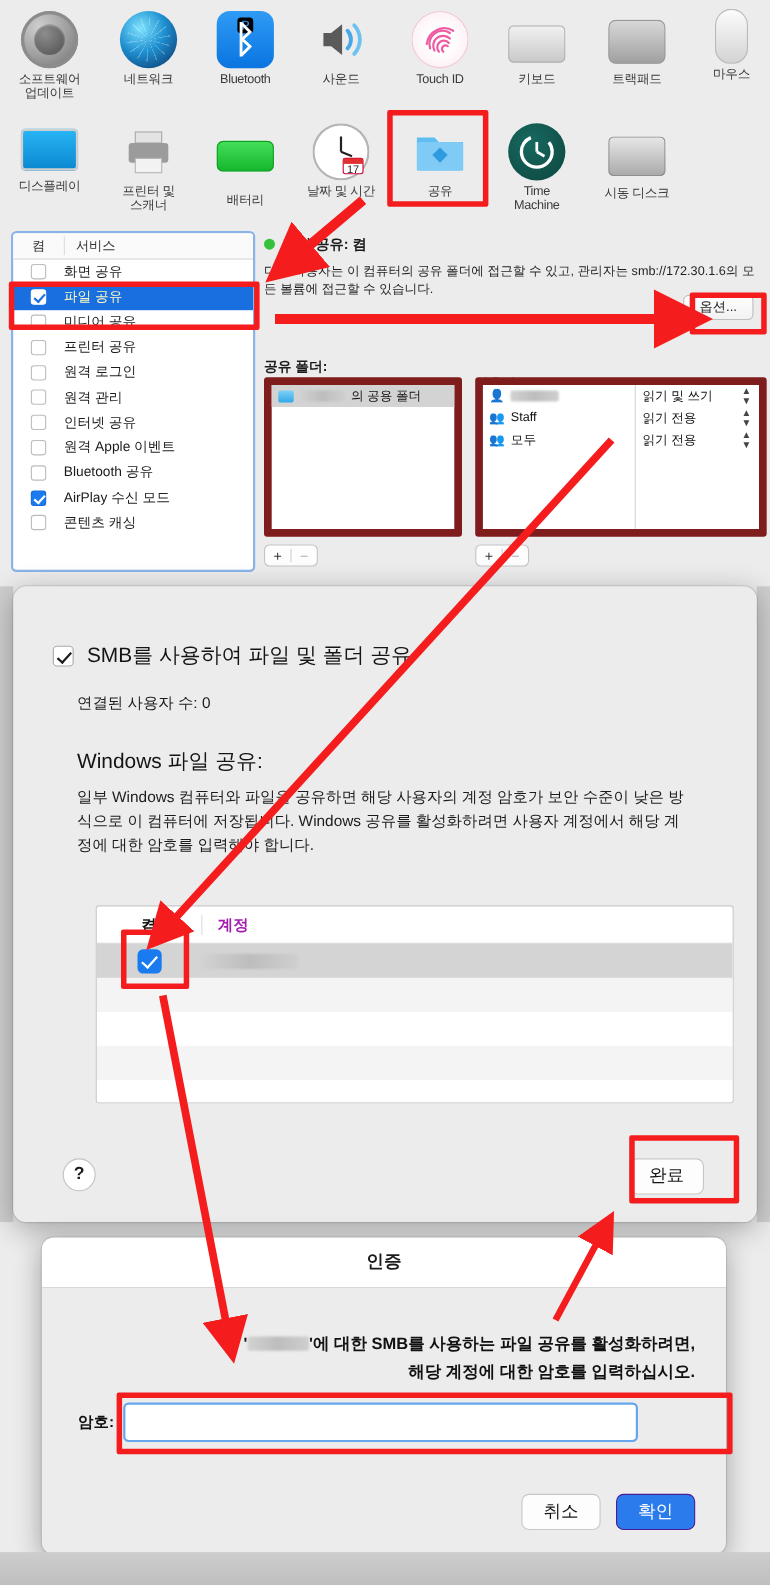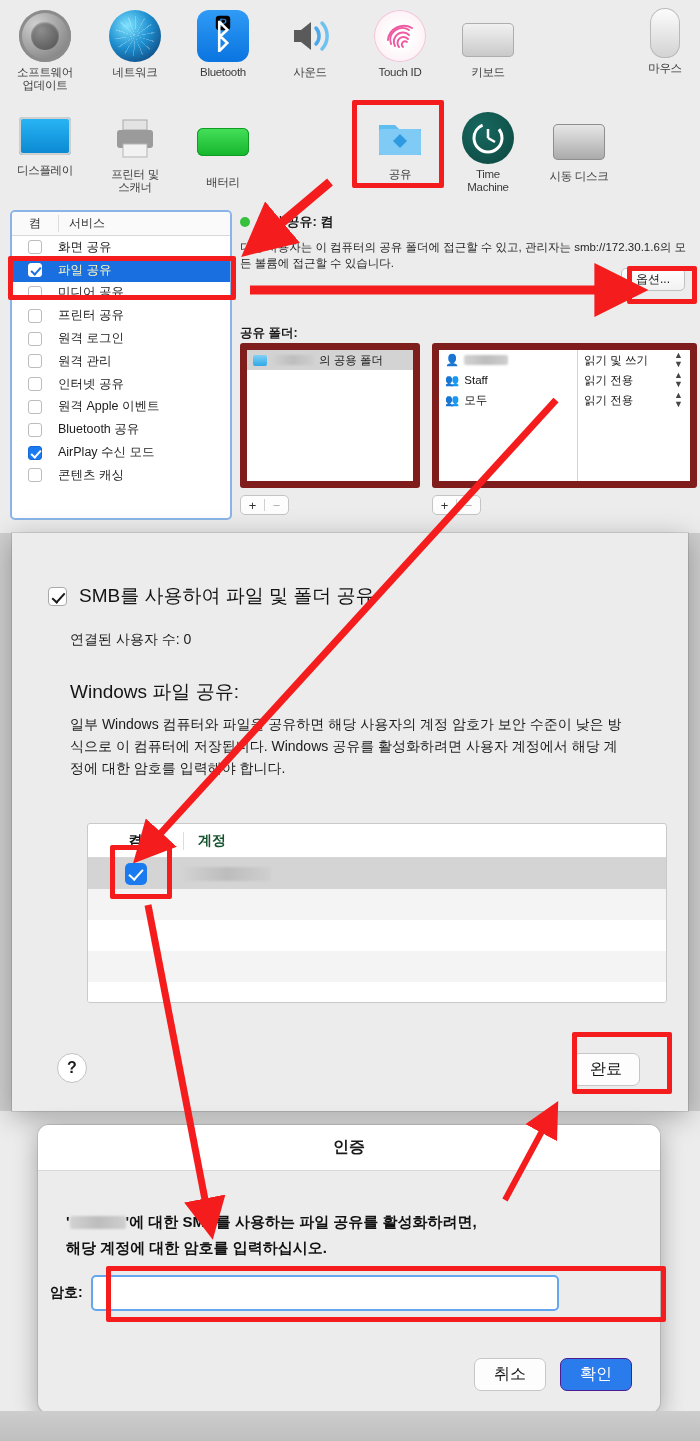--- a/index.html
+++ b/index.html
@@ -107,36 +107,36 @@
   .plusminus { position:absolute; height:20px; border-radius:5px; background:#fdfdfd;
       border:1px solid #c4c4c4; display:flex; align-items:center; font-size:13px; color:#333; }
   .pm-cell { width:23px; text-align:center; }
   .pm-div { width:1px; height:12px; background:#d0d0d0; }
   .redacted { display:inline-block; height:10px; border-radius:2px;
       background: linear-gradient(90deg,#d2d2d2,#bdbdbd,#cfcfcf); filter: blur(1.2px); }
 
   
   .smb-sheet {
     position:absolute; left:12px; top:533px; width:676px; height:578px;
-    background:#ececec; border-radius:0;
+    background:#ececec; border-radius:12px;
     box-shadow: 0 6px 26px rgba(0,0,0,.30), 0 0 0 1px rgba(0,0,0,.10);
   }
   .smb-title { display:flex; align-items:center; gap:12px; margin:50px 0 0 36px; }
   .big-cbx { width:19px; height:19px; border-radius:4px; background:#fff; border:1px solid #a9a9a9; position:relative;}
   .big-cbx.on::after { content:""; position:absolute; left:6px; top:2px; width:5px; height:11px;
       border:solid #1b1b1b; border-width:0 2.3px 2.3px 0; transform:rotate(42deg); }
   .smb-title span { font-size:19px; color:#141414; }
   .smb-conn { margin:22px 0 0 58px; font-size:14px; color:#1b1b1b; }
   .smb-h2 { margin:30px 0 0 58px; font-size:19px; color:#141414; }
   .smb-p { margin:8px 58px 0 58px; font-size:14px; line-height:22px; color:#1b1b1b; }
   .acct-table { position:absolute; left:75px; top:290px; width:580px; height:180px;
       background:#fff; border:1px solid #c9c9c9; border-radius:3px; overflow:hidden; }
   .acct-head { display:flex; height:34px; align-items:center; border-bottom:1px solid #d6d6d6; }
   .acct-head .h1 { width:95px; text-align:center; font-size:14px; font-weight:700; color:#141414; }
-  .acct-head .h2 { flex:1; padding-left:14px; border-left:1px solid #dcdcdc; font-size:14px; font-weight:700; color:#14532d;}
+  .acct-head .h2 { flex:1; padding-left:14px; border-left:1px solid #dcdcdc; font-size:14px; font-weight:700; color:#a21caf;}
   .acct-row { display:flex; height:31px; align-items:center; }
   .acct-row.z0 { background:#d4d4d4; }
   .acct-row.z1 { background:#f4f4f4; }
   .acct-row.z2 { background:#ffffff; }
   .acct-cb { width:95px; display:flex; justify-content:center; }
   .acct-cb .cb2 { width:22px; height:22px; border-radius:5px; background:#1a7bf0; position:relative; }
   .acct-cb .cb2::after{ content:""; position:absolute; left:7px; top:3px; width:6px; height:12px;
       border:solid #fff; border-width:0 2.6px 2.6px 0; transform:rotate(42deg); }
   .help-btn { position:absolute; left:45px; bottom:28px; width:30px; height:30px; border-radius:50%;
       background:#fff; border:1px solid #c3c3c3; display:flex; align-items:center; justify-content:center;
@@ -144,22 +144,22 @@
   .done-btn { position:absolute; right:48px; bottom:25px; width:68px; height:33px; border-radius:7px;
       background:#fdfdfd; border:1px solid #c7c7c7; display:flex; align-items:center; justify-content:center;
       font-size:16px; color:#141414; }
 
   
   .auth-dlg { position:absolute; left:38px; top:1125px; width:622px; height:288px;
       background:#ececec; border-radius:11px;
       box-shadow: 0 6px 24px rgba(0,0,0,.32), 0 0 0 1px rgba(0,0,0,.10); overflow:hidden; }
   .auth-bar { height:46px; background:#fff; border-bottom:1px solid #d8d8d8;
       display:flex; align-items:center; justify-content:center; font-size:16px; font-weight:700; color:#1b1b1b; }
-  .auth-msg { margin:38px 28px 0 28px; font-size:15px; font-weight:700; line-height:26px; color:#111; }
-  .pw-row { display:flex; align-items:center; gap:8px; margin:14px 0 0 12px; }
+  .auth-msg { margin:38px 28px 0 28px; font-size:15px; font-weight:700; line-height:26px; color:#111;text-align:right; }
+  .pw-row { display:flex; align-items:center; gap:8px; margin:14px 0 0 33px; }
   .pw-label { font-size:14px; font-weight:700; color:#111; }
   .pw-field { width:468px; height:36px; background:#fff; border:2px solid #66a6ee; border-radius:5px; }
   .btn-row { position:absolute; right:28px; bottom:22px; display:flex; gap:14px; }
   .btn { height:33px; border-radius:7px; display:flex; align-items:center; justify-content:center;
       font-size:16px; padding:11px 19px; }
   .btn.grey { background:#fdfdfd; border:1px solid #c7c7c7; color:#141414; }
   .btn.blue { background:#2a7bec; color:#fff; border:1px solid #4c1d95; }
 
   
   .redbox { position:absolute; border:5px solid #f41c1c; border-radius:2px; pointer-events:none; }
@@ -216,20 +216,24 @@
             <path d="M14 30a16 16 0 0124-12"></path>
           </g>
         </svg>
       </div>
       <div class="icon-label">Touch ID</div>
     </div>
     <div class="icon-cell" style="left:443px; top:14px;">
       <div class="icon-art ic-keyboard" style="height:34px;margin-top:9px;"></div>
       <div class="icon-label" style="margin-top:9px;">키보드</div>
     </div>
+    <div class="icon-cell" style="left:534px; top:12px;">
+      <div class="icon-art ic-trackpad" style="height:40px;margin-top:6px;"></div>
+      <div class="icon-label" style="margin-top:8px;">트랙패드</div>
+    </div>
     <div class="icon-cell" style="left:620px; top:8px;">
       <div class="ic-mouse"></div>
       <div class="icon-label">마우스</div>
     </div>
 
     <div class="icon-cell" style="left:0px;  top:112px;text-align:center;">
       <div class="icon-art ic-display" style="height:38px;margin-top:5px;"></div>
       <div class="icon-label" style="margin-top:9px;">디스플레이</div>
     </div>
     <div class="icon-cell" style="left:90px; top:112px;">
@@ -240,20 +244,32 @@
           <rect x="14" y="32" width="24" height="13" fill="#f2f2f2" stroke="#b5b5b5"></rect>
         </svg>
       </div>
       <div class="icon-label" style="white-space:pre-line;">프린터 및
 스캐너</div>
     </div>
     <div class="icon-cell" style="left:178px; top:118px;">
       <div class="icon-art ic-battery" style="height:28px;margin-top:10px;"></div>
       <div class="icon-label" style="margin-top:20px;">배터리</div>
     </div>
+    <div class="icon-cell" style="left:265px; top:112px;">
+      <div class="icon-art ic-clock">
+        <svg width="52" height="52" viewBox="0 0 52 52" style="position:absolute;inset:0;">
+          <line x1="26" y1="26" x2="26" y2="12" stroke="#222" stroke-width="2"></line>
+          <line x1="26" y1="26" x2="36" y2="30" stroke="#222" stroke-width="2"></line>
+          <rect x="28" y="32" width="18" height="14" rx="2" fill="#fff" stroke="#c03"></rect>
+          <rect x="28" y="32" width="18" height="5" fill="#e03030"></rect>
+          <text x="37" y="45" font-size="10" text-anchor="middle" fill="#222" font-family="Liberation Sans">17</text>
+        </svg>
+      </div>
+      <div class="icon-label">날짜 및 시간</div>
+    </div>
     <div class="icon-cell" style="left:355px; top:112px;">
       <div class="icon-art ic-sharing">
         <svg width="52" height="52" viewBox="0 0 52 52">
           <path d="M5 13h16l4 4h22v26H5z" fill="#5fbdf0"></path>
           <rect x="5" y="17" width="42" height="26" rx="3" fill="#7fcbf5"></rect>
           <path d="M26 22l7 7-7 7-7-7z" fill="#2f9ae0"></path>
         </svg>
       </div>
       <div class="icon-label">공유</div>
     </div>

